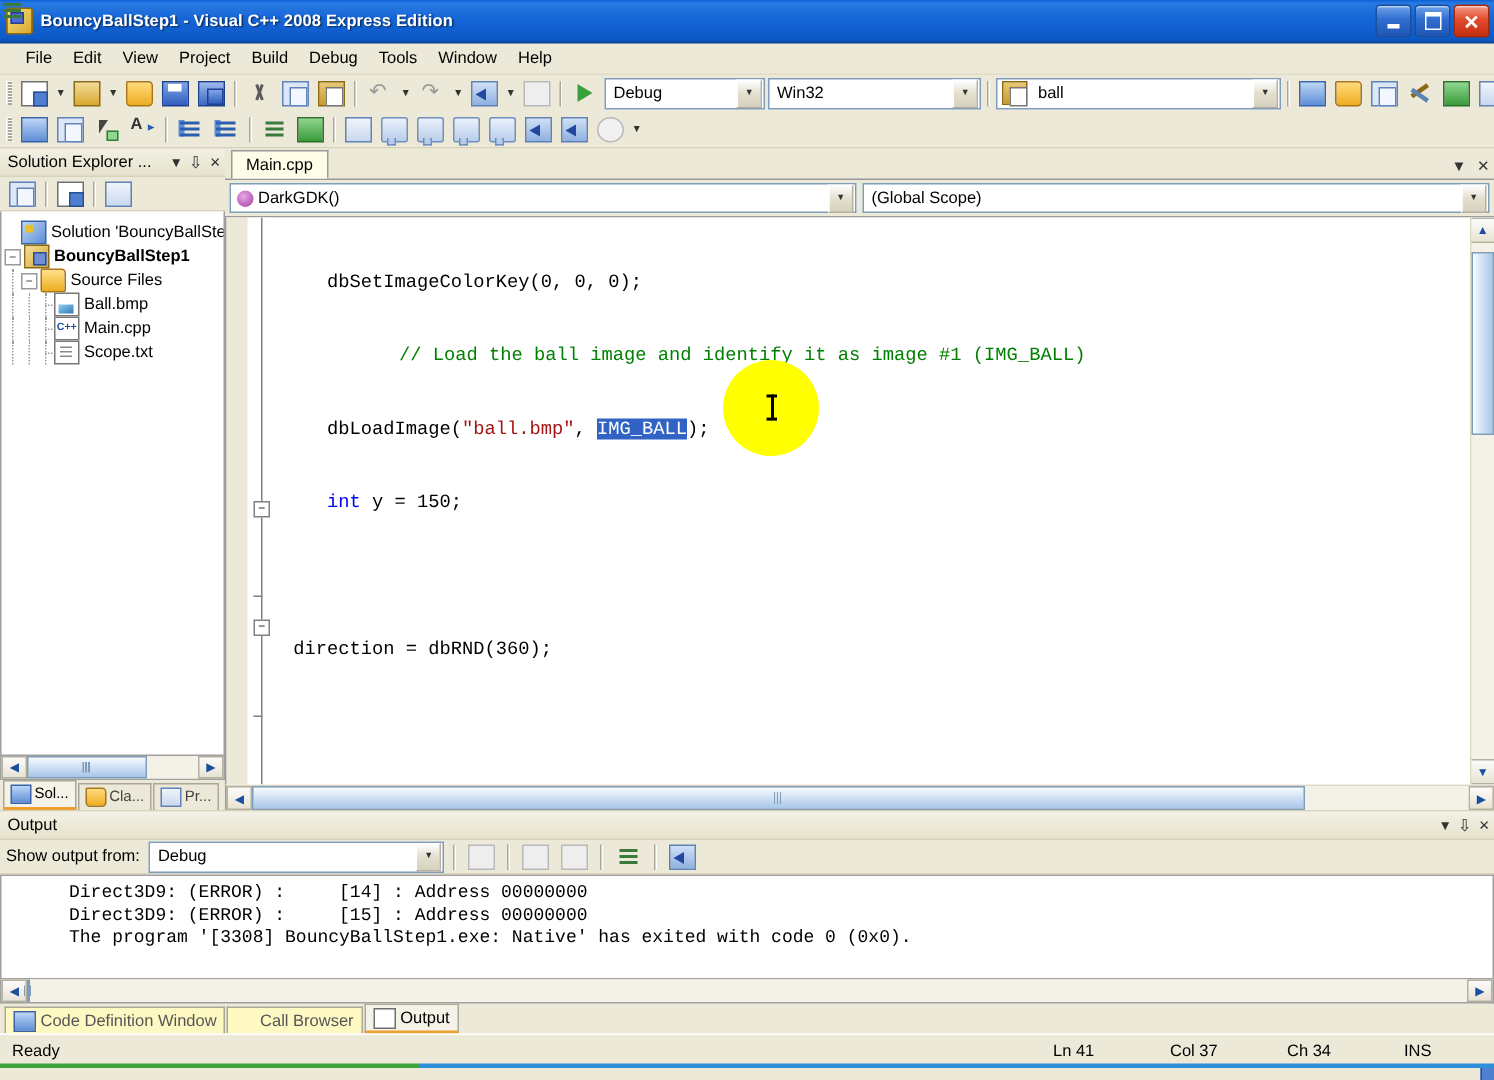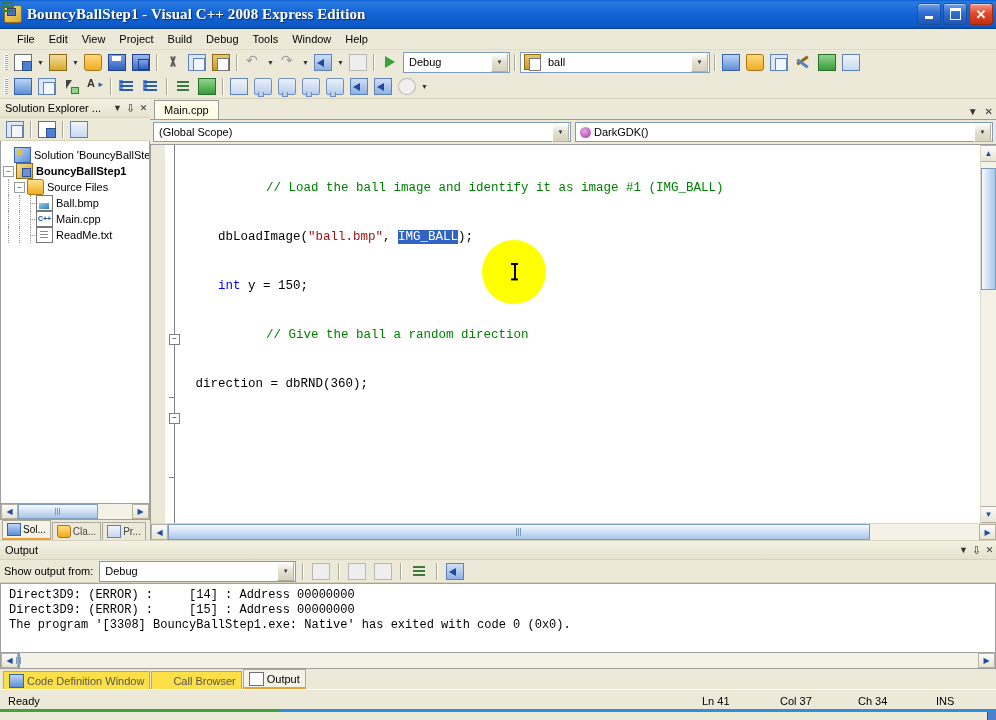--- a/index.html
+++ b/index.html
@@ -20,23 +20,23 @@
   .title-icon{
     width:16px;height:16px;margin-left:4px;margin-right:5px;
     background:linear-gradient(135deg,#f7e07a,#d8a830);
     border:1px solid #8b6a12;border-radius:2px;position:relative;flex:0 0 auto;
   }
   .title-icon:after{
     content:"";position:absolute;left:2px;top:2px;width:7px;height:6px;
     background:#4a6ed6;border:1px solid #2a3f8e;
   }
   .title-text{
-    color:#fff;font-weight:bold;font-size:15px;
+    color:#fff;font-weight:bold;font-size:11px;
     text-shadow:1px 1px 1px rgba(0,0,0,.55);
-    white-space:nowrap;letter-spacing:.1px;font-family:Liberation Serif, serif;
+    white-space:nowrap;letter-spacing:.1px;
   }
   .win-btns{position:absolute;right:3px;top:3px;display:flex;gap:2px;}
   .win-btn{
     width:22px;height:20px;border:1px solid #1a4fa0;border-radius:3px;
     display:flex;align-items:center;justify-content:center;
     color:#fff;font-size:11px;font-weight:bold;
     background:linear-gradient(to bottom,#6fa3ea,#2f6ed0 45%,#1f56b4);
     box-shadow:inset 0 1px 0 rgba(255,255,255,.5);
   }
   .win-btn.close{background:linear-gradient(to bottom,#f39a8a,#e24b2c 45%,#c32f12);border-color:#a32a0d;}
@@ -274,34 +274,34 @@
     height:128px;background:#ece9d8;display:flex;flex-direction:column;
     border-top:1px solid #d6d2bb;
   }
   .out-tb{
     height:22px;display:flex;align-items:center;gap:2px;padding-left:4px;
     background:#ece9d8;border-bottom:1px solid #d6d2bb;
   }
   .out-label{font-size:11px;color:#000;margin-right:3px;white-space:nowrap;}
   .out-body{
     flex:1;background:#fff;border:1px solid #a0a0a0;margin:0 0 0 0;
-    display:flex;overflow:hidden;
+    display:flex;overflow:hidden;padding-left:37px;
   }
   .out-text{
     flex:1;font-family:"Liberation Mono","DejaVu Sans Mono",monospace;
     font-size:12px;line-height:15.2px;padding:4px 0 0 8px;white-space:pre;color:#000;
     overflow:hidden;
   }
   .out-hscroll{height:15px;display:flex;background:#f1efe2;border:1px solid #a0a0a0;border-top:none;}
 
   
   .btabs{height:20px;display:flex;align-items:flex-end;background:#ece9d8;padding-left:3px;}
   .btab{
     height:17px;display:flex;align-items:center;padding:0 5px;
-    border:1px solid #aca899;border-bottom:none;background:#fde047;
+    border:1px solid #aca899;border-bottom:none;background:#fef9c3;
     font-size:11px;color:#555;margin-right:1px;white-space:nowrap;
   }
   .btab.active{background:#f5f3e7;border-bottom:2px solid #f0a030;color:#000;}
   .btab .bti{width:13px;height:12px;margin-right:3px;flex:0 0 auto;}
   .statusbar{
     height:21px;display:flex;align-items:center;background:#ece9d8;
     border-top:1px solid #fff;font-size:11px;position:relative;
   }
   .status-left{padding-left:8px;flex:0 0 auto;}
   .status-fill{flex:1;}
@@ -385,20 +385,24 @@
   <div class="tarrow">▼</div>
   <div class="tbtn">
       <span class="ticon ic-navg"></span>
     </div>
   <div class="tsep"></div>
   <div class="tbtn">
       <span class="ic-play"></span>
     </div>
   <div class="combo" style="width:105px;">
     <span class="cval">Debug</span>
+    <span class="cbtn">▼</span>
+  </div>
+  <div class="combo" style="width:140px;">
+    <span class="cval">Win32</span>
     <span class="cbtn">▼</span>
   </div>
   <div class="tsep"></div>
   <div class="combo" style="width:188px;">
     <span class="cicon ic-paste" style="position:relative;"></span>
     <span class="cval" style="padding-left:7px;">ball</span>
     <span class="cbtn">▼</span>
   </div>
   <div class="tsep"></div>
   <div class="tbtn">
@@ -530,21 +534,21 @@
           <span class="tline"></span>
         <span class="tline stub"></span>
         <span class="ticon2 ico-cpp">C++</span>
         <span class="tlabel">Main.cpp</span>
       </div>
       <div class="tnode">
         <span class="tline"></span>
           <span class="tline"></span>
         <span class="tline stub"></span>
         <span class="ticon2 ico-txt"></span>
-        <span class="tlabel">ReadMe.txt</span>
+        <span class="tlabel">Scope.txt</span>
       </div>
     </div>
     <div class="hscroll">
       <div class="sbtn">◀</div>
       <div class="strack">
           <div class="sthumb" style="width:78px;"></div>
         </div>
       <div class="sbtn">▶</div>
     </div>
     <div class="solex-tabs">
@@ -568,43 +572,44 @@
       <div class="etab">
         <span>Main.cpp</span>
       </div>
       <div class="tabstrip-right">
         <span>▼</span>
         <span>✕</span>
       </div>
     </div>
     <div class="navbar">
       <div class="combo" style="flex:1;min-width:0;">
-        <span class="cval">(Global Scope)</span>
-        <span class="cbtn">▼</span>
-      </div>
-      <div class="combo" style="flex:1;min-width:0;">
         <span style="width:11px;height:11px;margin-left:4px;flex:0 0 auto;background:radial-gradient(circle at 40% 35%,#e8a8e8,#a03aa0);border-radius:50%;"></span>
         <span class="cval" style="padding-left:3px;">DarkGDK()</span>
+        <span class="cbtn">▼</span>
+      </div>
+      <div class="combo" style="flex:1;min-width:0;">
+        <span class="cval">(Global Scope)</span>
         <span class="cbtn">▼</span>
       </div>
     </div>
     <div class="code-area">
       <div class="ind-margin"></div>
       <div class="fold-margin">
         <div class="fold-line"></div>
         <div class="fold-box" style="top:189px;">−</div>
         <div class="fold-tick" style="top:252px;"></div>
         <div class="fold-box" style="top:268px;">−</div>
         <div class="fold-tick" style="top:332px;"></div>
       </div>
       <div class="code">
+        <div class="ln"><span>    </span>dbSetImageColorKey(0, 0, 0);</div>
         <div class="ln"><span>    </span><span class="cm">// Load the ball image and identify it as image #1 (IMG_BALL)</span></div>
         <div class="ln"><span>    </span>dbLoadImage(<span class="str">"ball.bmp"</span>, <span class="sel">IMG_BALL</span>);</div>
         <div class="ln"><span>    </span><span class="kw">int</span> y = 150;</div>
-        <div class="ln"><span>    </span><span class="cm">// Give the ball a random direction</span></div>
+        <div class="ln"><span>    </span></div>
         <div class="ln"> direction = dbRND(360);</div>
         
         
         
         
         
         
         
         
         

